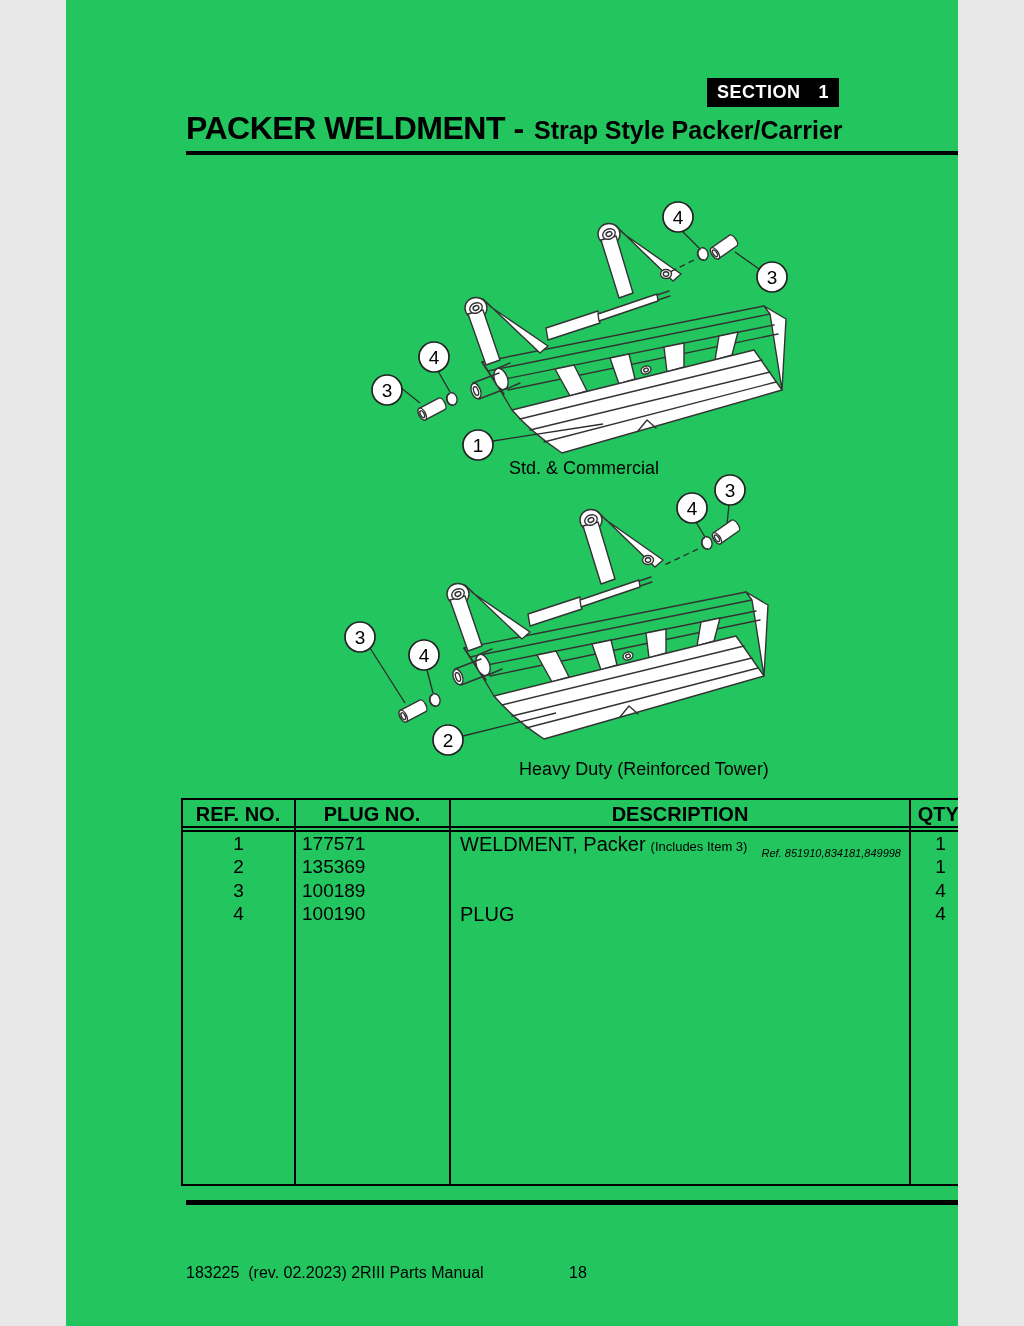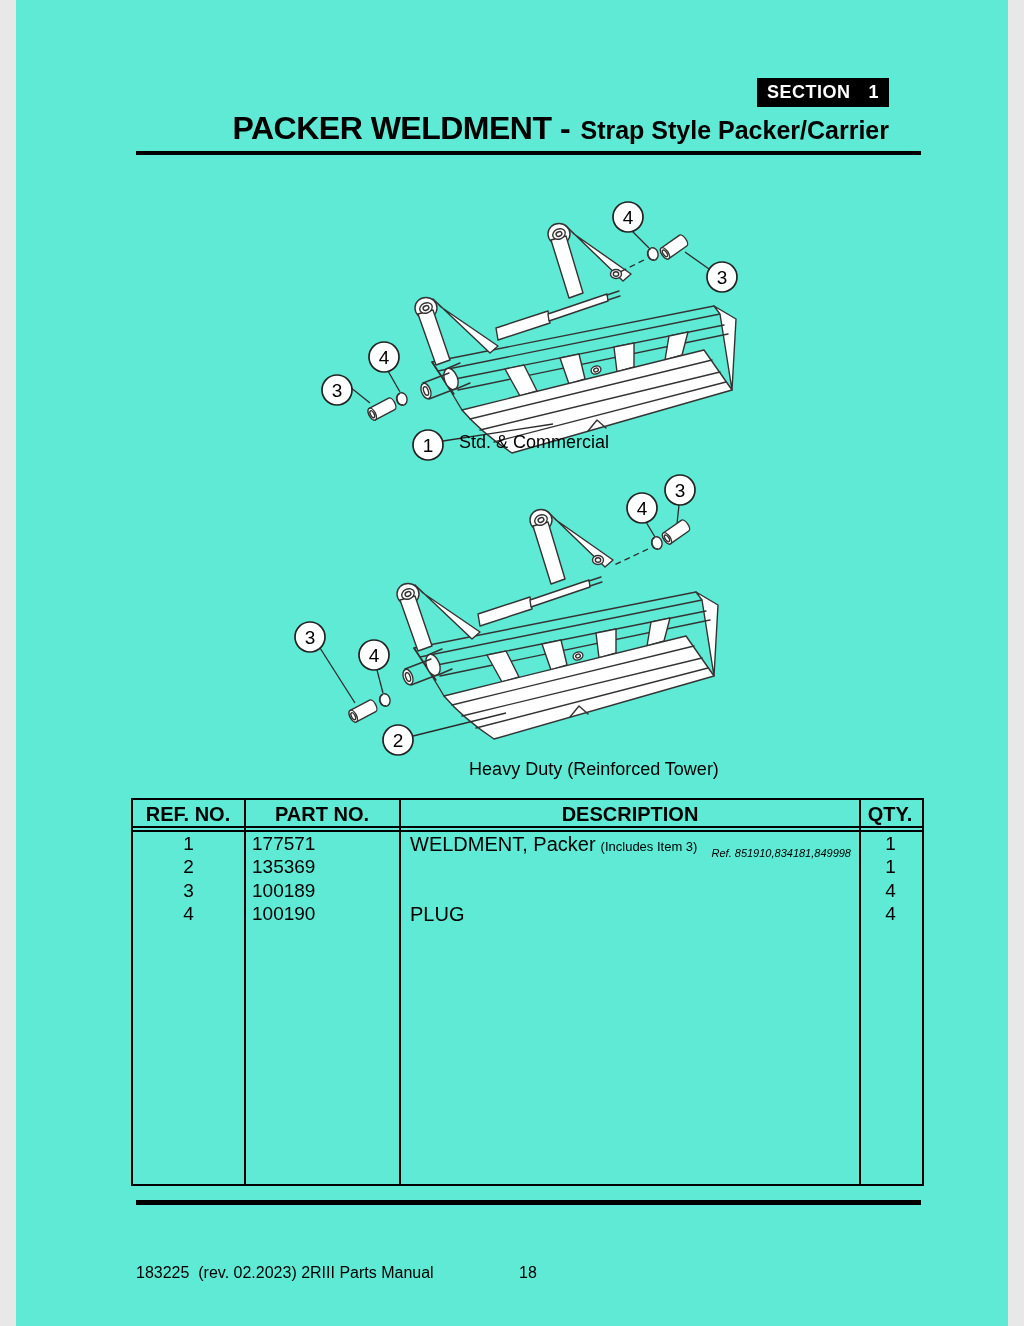--- a/index.html
+++ b/index.html
@@ -1,30 +1,30 @@
 <!DOCTYPE html>
 <html><head>
 <meta charset="utf-8">
 <style>
   html,body{margin:0;padding:0;background:#e8e8e8;}
-  .page{position:relative;width:992px;height:1326px;background:#5eead4;margin:0 auto;
+  .page{position:relative;width:892px;height:1326px;background:#22c55e;margin:0 auto;
         font-family:"Liberation Sans", sans-serif;color:#000;overflow:hidden;}
   
   .badge{position:absolute;top:78px;right:119px;height:29px;background:#000;color:#fff;
          display:flex;align-items:center;padding:0 10px;gap:18px;}
   .badge span{font-size:18px;font-weight:bold;letter-spacing:.5px;}
   .titlebar{position:absolute;top:110px;left:120px;right:119px;text-align:right;white-space:nowrap;}
   .t1{font-size:32px;font-weight:bold;letter-spacing:-0.5px;}
   .t2{font-size:25px;font-weight:bold;margin-left:6px;}
   .rule-top{position:absolute;top:151px;left:120px;width:785px;height:4px;background:#000;}
   .rule-bottom{position:absolute;top:1200px;left:120px;width:785px;height:5px;background:#000;}
   
   .figsvg{position:absolute;left:0;}
   .caption{position:absolute;font-size:18px;text-align:center;}
-  .cap1{top:432px;left:398px;width:240px;}
+  .cap1{top:458px;left:398px;width:240px;}
   .cap2{top:759px;left:408px;width:260px;margin-left:40px;}
   
   .ln{stroke:#333;stroke-width:1.4;fill:none;stroke-linejoin:round;stroke-linecap:round;}
   .lnf{stroke:#333;stroke-width:1.4;fill:#fff;stroke-linejoin:round;}
   .leader{stroke:#2b2b2b;stroke-width:1.3;fill:none;}
   .dashed{stroke:#2b2b2b;stroke-width:1.3;fill:none;stroke-dasharray:6 4;}
   .callout circle{fill:#fff;stroke:#222;stroke-width:1.7;}
   .callout text{font-family:"Liberation Sans",sans-serif;font-size:19px;fill:#000;text-anchor:middle;}
   
   .ptable{position:absolute;left:115px;top:798px;width:789px;height:384px;border:2px solid #000;}
@@ -216,21 +216,21 @@
       </g>
   </svg>
   <div class="caption cap2">Heavy Duty (Reinforced Tower)</div>
 
   <div class="ptable">
     <div class="vline" style="left:111px"></div>
     <div class="vline" style="left:266px"></div>
     <div class="vline" style="left:726px"></div>
     <div class="thead">
       <span style="left:55px">REF. NO.</span>
-      <span style="left:189px">PART NO.</span>
+      <span style="left:189px">PLUG NO.</span>
       <span style="left:497px">DESCRIPTION</span>
       <span style="left:757px">QTY.</span>
     </div>
 
     <div class="trow" style="top:33px">
       <span class="c-ref">1</span>
       <span class="c-part">177571</span>
       <span class="c-desc"><span>WELDMENT, Packer</span><span class="note">(Includes Item 3)</span><span class="refnote">Ref. 851910,834181,849998</span></span>
       <span class="c-qty">1</span>
     </div>

